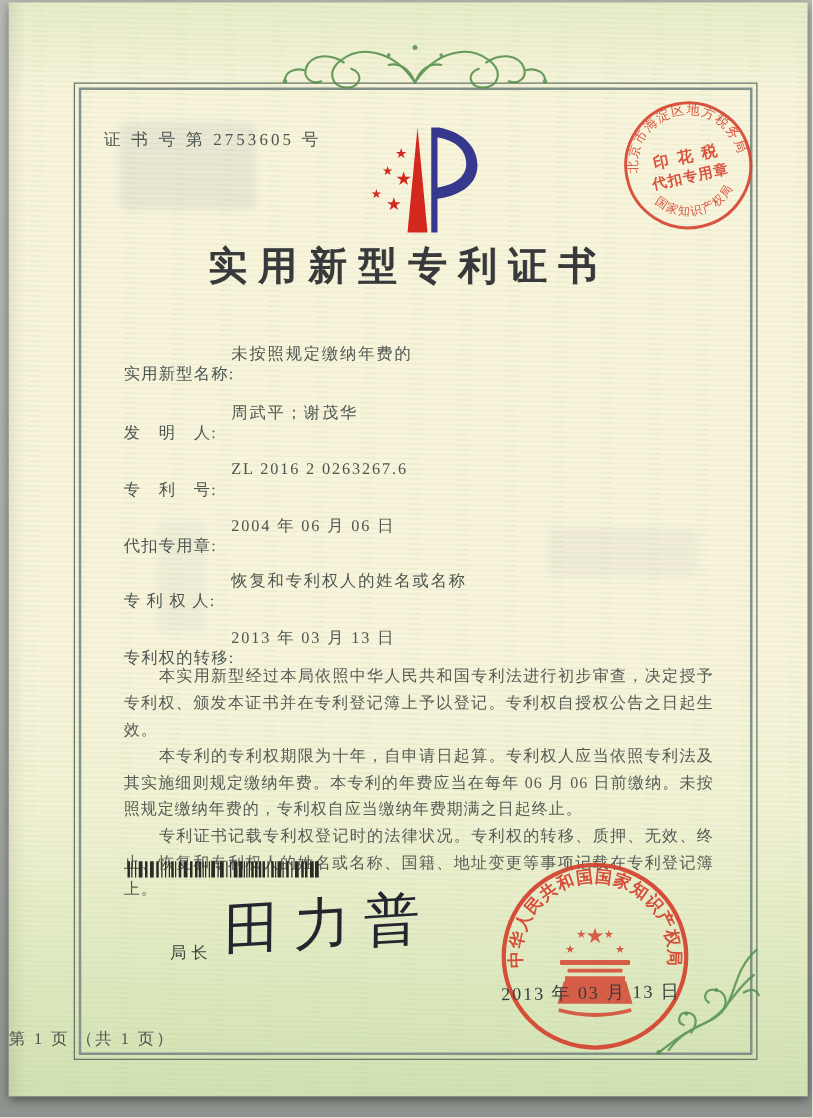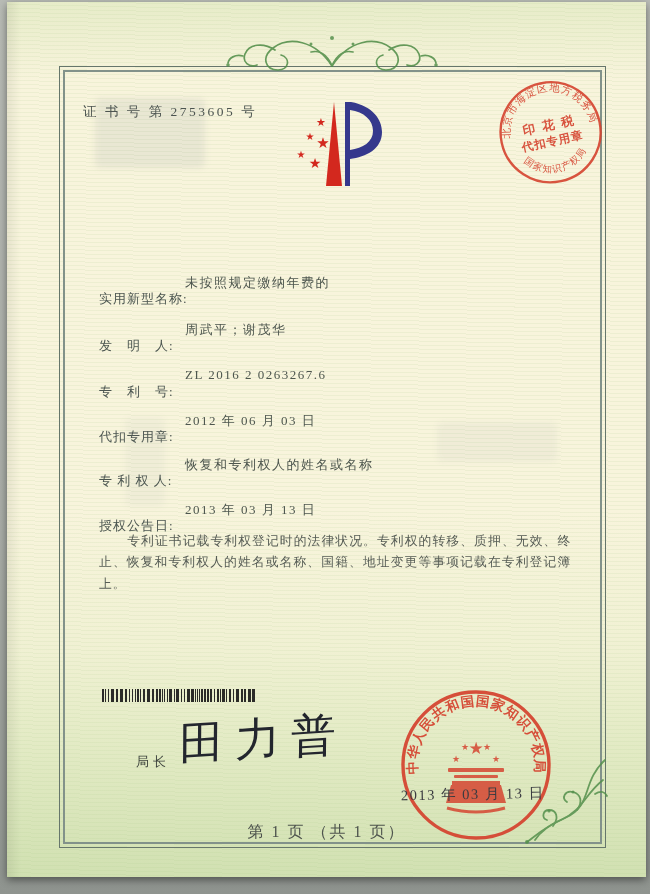--- a/index.html
+++ b/index.html
@@ -64,22 +64,22 @@
     transform:rotate(-3.5deg) skewX(-4deg);
     font-weight:500;
   }
   .seal{ position:absolute; left:380px; top:674px; opacity:0.93; }
   .seal-date{
     position:absolute; left:394px; top:783px; z-index:4;
     font-size:14.5px; color:#3a3b40; letter-spacing:1.5px; white-space:nowrap;
     transform:rotate(-1deg);
   }
   .footer{
-    position:absolute; left:0; right:0; top:820px; text-align:center;
-    font-size:16px; color:#4d534d; letter-spacing:2px;font-family:Liberation Serif, serif;
+    position:absolute; left:0; right:0; top:820px; 
+    font-size:13px; color:#4d534d; letter-spacing:2px;font-family:Liberation Serif, serif;
   }
   .smudge{ position:absolute; background:rgba(110,115,135,0.10); filter:blur(3px); border-radius:6px; }
   .sm1{ left:88px; top:96px; width:110px; height:70px; }
   .sm2{ left:118px; top:415px; width:40px; height:90px; opacity:.5; }
   .sm3{ left:430px; top:420px; width:120px; height:40px; opacity:.6; }
   svg text{ font-family:"Liberation Serif", serif; }
 </style>
 </head>
 <body>
 
@@ -150,49 +150,52 @@
       <text font-size="10.5" fill="#d5432f" letter-spacing="1">
         <textPath href="#taxTop" startOffset="13">北京市海淀区地方税务局</textPath>
       </text>
       <text x="57" y="57" text-anchor="middle" font-size="12.5" font-weight="bold" fill="#d5432f" letter-spacing="2">印 花 税</text>
       <text x="57" y="73" text-anchor="middle" font-size="11.5" font-weight="bold" fill="#d5432f" letter-spacing="1">代扣专用章</text>
       <text font-size="9.5" fill="#d5432f" letter-spacing="1">
         <textPath href="#taxBot" startOffset="4">国家知识产权局</textPath>
       </text>
     </svg>
 
+    <h1 class="title">实用新型专利证书</h1>
 
     <div class="fields">
       <div class="field-row fr0">
         <span class="flabel">实用新型名称:</span>
         <span class="fvalue">未按照规定缴纳年费的</span>
       </div>
       <div class="field-row fr1">
         <span class="flabel">发　明　人:</span>
         <span class="fvalue">周武平；谢茂华</span>
       </div>
       <div class="field-row fr2">
         <span class="flabel">专　利　号:</span>
         <span class="fvalue">ZL 2016 2 0263267.6</span>
       </div>
       <div class="field-row fr3">
         <span class="flabel">代扣专用章:</span>
-        <span class="fvalue">2012 年 06 月 03 日</span>
+        <span class="fvalue">2004 年 06 月 06 日</span>
       </div>
       <div class="field-row fr4">
         <span class="flabel">专 利 权 人:</span>
         <span class="fvalue">恢复和专利权人的姓名或名称</span>
       </div>
       <div class="field-row fr5">
-        <span class="flabel">授权公告日:</span>
+        <span class="flabel">专利权的转移:</span>
         <span class="fvalue">2013 年 03 月 13 日</span>
       </div>
     </div>
 
     <div class="paras">
+      <p>本实用新型经过本局依照中华人民共和国专利法进行初步审查，决定授予专利权、颁发本证书并在专利登记簿上予以登记。专利权自授权公告之日起生效。</p>
+      <p>本专利的专利权期限为十年，自申请日起算。专利权人应当依照专利法及其实施细则规定缴纳年费。本专利的年费应当在每年 06 月 06 日前缴纳。未按照规定缴纳年费的，专利权自应当缴纳年费期满之日起终止。</p>
       <p>专利证书记载专利权登记时的法律状况。专利权的转移、质押、无效、终止、恢复和专利权人的姓名或名称、国籍、地址变更等事项记载在专利登记簿上。</p>
     </div>
 
     <div class="barcode"><i style="width: 2px; margin-right: 1px;"></i><i style="width: 1px; margin-right: 2px;"></i><i style="width: 1px; margin-right: 2px;"></i><i style="width: 3px; margin-right: 2px;"></i><i style="width: 2px; margin-right: 2px;"></i><i style="width: 3px; margin-right: 2px;"></i><i style="width: 2px; margin-right: 2px;"></i><i style="width: 1px; margin-right: 2px;"></i><i style="width: 1px; margin-right: 2px;"></i><i style="width: 1px; margin-right: 1px;"></i><i style="width: 2px; margin-right: 1px;"></i><i style="width: 1px; margin-right: 2px;"></i><i style="width: 2px; margin-right: 2px;"></i><i style="width: 3px; margin-right: 2px;"></i><i style="width: 2px; margin-right: 2px;"></i><i style="width: 2px; margin-right: 1px;"></i><i style="width: 2px; margin-right: 1px;"></i><i style="width: 1px; margin-right: 1px;"></i><i style="width: 1px; margin-right: 2px;"></i><i style="width: 1px; margin-right: 1px;"></i><i style="width: 3px; margin-right: 2px;"></i><i style="width: 1px; margin-right: 1px;"></i><i style="width: 3px; margin-right: 2px;"></i><i style="width: 1px; margin-right: 2px;"></i><i style="width: 1px; margin-right: 2px;"></i><i style="width: 3px; margin-right: 1px;"></i><i style="width: 3px; margin-right: 1px;"></i><i style="width: 1px; margin-right: 1px;"></i><i style="width: 1px; margin-right: 1px;"></i><i style="width: 1px; margin-right: 1px;"></i><i style="width: 2px; margin-right: 1px;"></i><i style="width: 2px; margin-right: 1px;"></i><i style="width: 2px; margin-right: 1px;"></i><i style="width: 2px; margin-right: 2px;"></i><i style="width: 1px; margin-right: 2px;"></i><i style="width: 2px; margin-right: 1px;"></i><i style="width: 1px; margin-right: 1px;"></i><i style="width: 3px; margin-right: 1px;"></i><i style="width: 1px; margin-right: 2px;"></i><i style="width: 2px; margin-right: 2px;"></i><i style="width: 1px; margin-right: 2px;"></i><i style="width: 3px; margin-right: 2px;"></i><i style="width: 2px; margin-right: 1px;"></i><i style="width: 2px; margin-right: 2px;"></i><i style="width: 3px; margin-right: 1px;"></i><i style="width: 3px; margin-right: 2px;"></i></div>
 
     <div class="director">局长</div>
     <div class="signature">田力普</div>
 
     <svg class="seal" width="178" height="178" viewBox="0 0 178 178">
       <defs>

